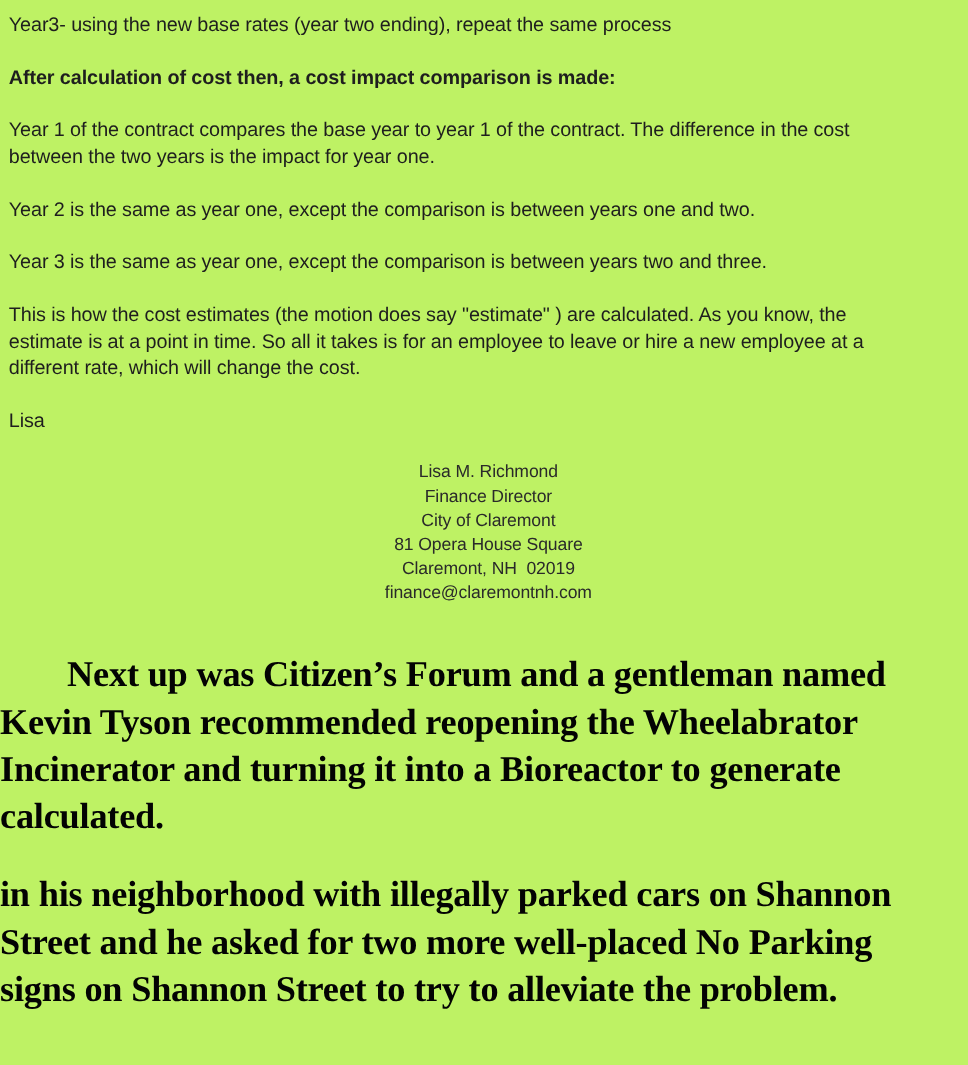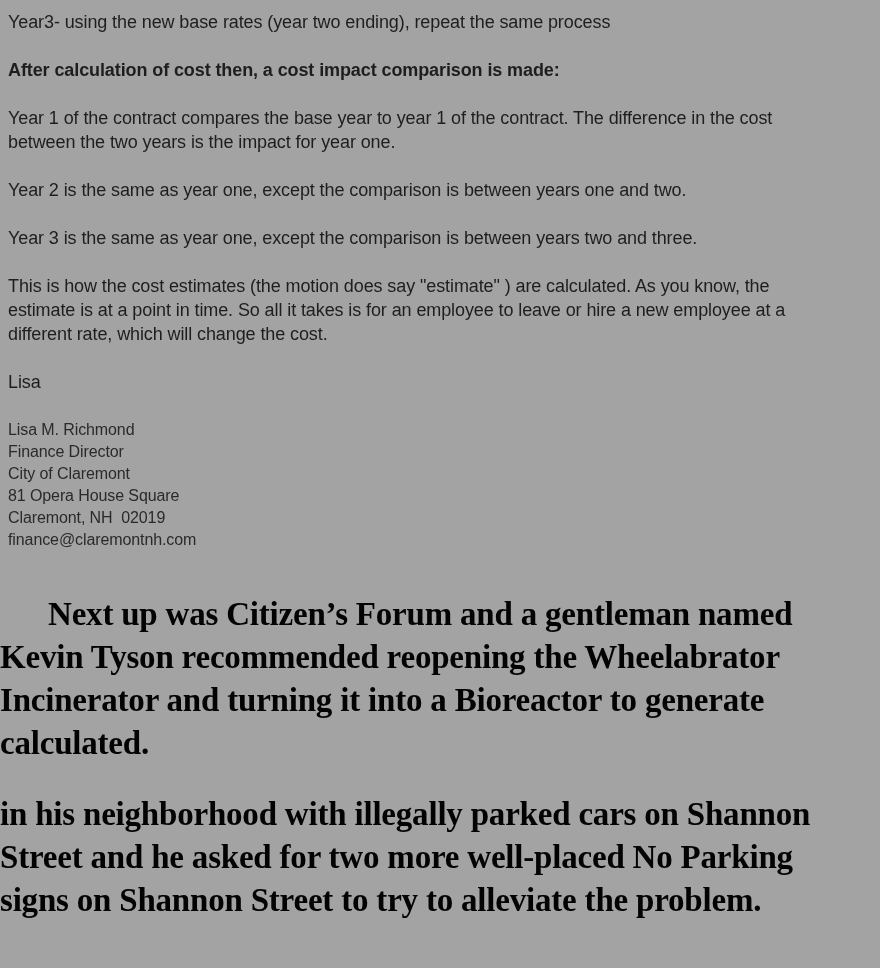--- a/index.html
+++ b/index.html
@@ -10,21 +10,21 @@
     width: 880px;
     height: 968px;
     background: #fcfcfc;
     overflow: hidden;
     position: relative;
     font-family: "Liberation Sans", sans-serif;
   }
   .page {
     width: 880px;
     height: 968px;
-    background: #a3a3a3;
+    background: #bef264;
   }
   
   .email-block {
     padding: 10px 0 0 8px;
     color: #1e1e1e;
     font-size: 18px;
     line-height: 24px;
     letter-spacing: -0.1px;
   }
   .email-para {
@@ -37,20 +37,21 @@
   .bold-heading .line {
     font-weight: bold;
   }
   .closing {
     margin: 0 0 25px 0;
   }
   .signature {
     font-size: 16px;
     line-height: 22px;
     color: #2a2a2a;
+    text-align: center;
   }
   .signature .line-link {
     white-space: pre;
     color: #2a2a2a;
     display: inline-block;
   }
   
   .minutes-block {
     margin-top: 42px;
     font-family: "Liberation Serif", serif;
@@ -60,21 +61,21 @@
     line-height: 43px;
     letter-spacing: -0.2px;
   }
   .minutes-para {
     margin: 0;
   }
   .minutes-para + .minutes-para {
     margin-top: 28px;
   }
   .minutes-block .line.indent {
-    padding-left: 48px;
+    padding-left: 61px;
   }
 </style>
 </head>
 <body>
 
 <div class="page">
 
   <div class="email-block">
 
     <div class="email-para">

